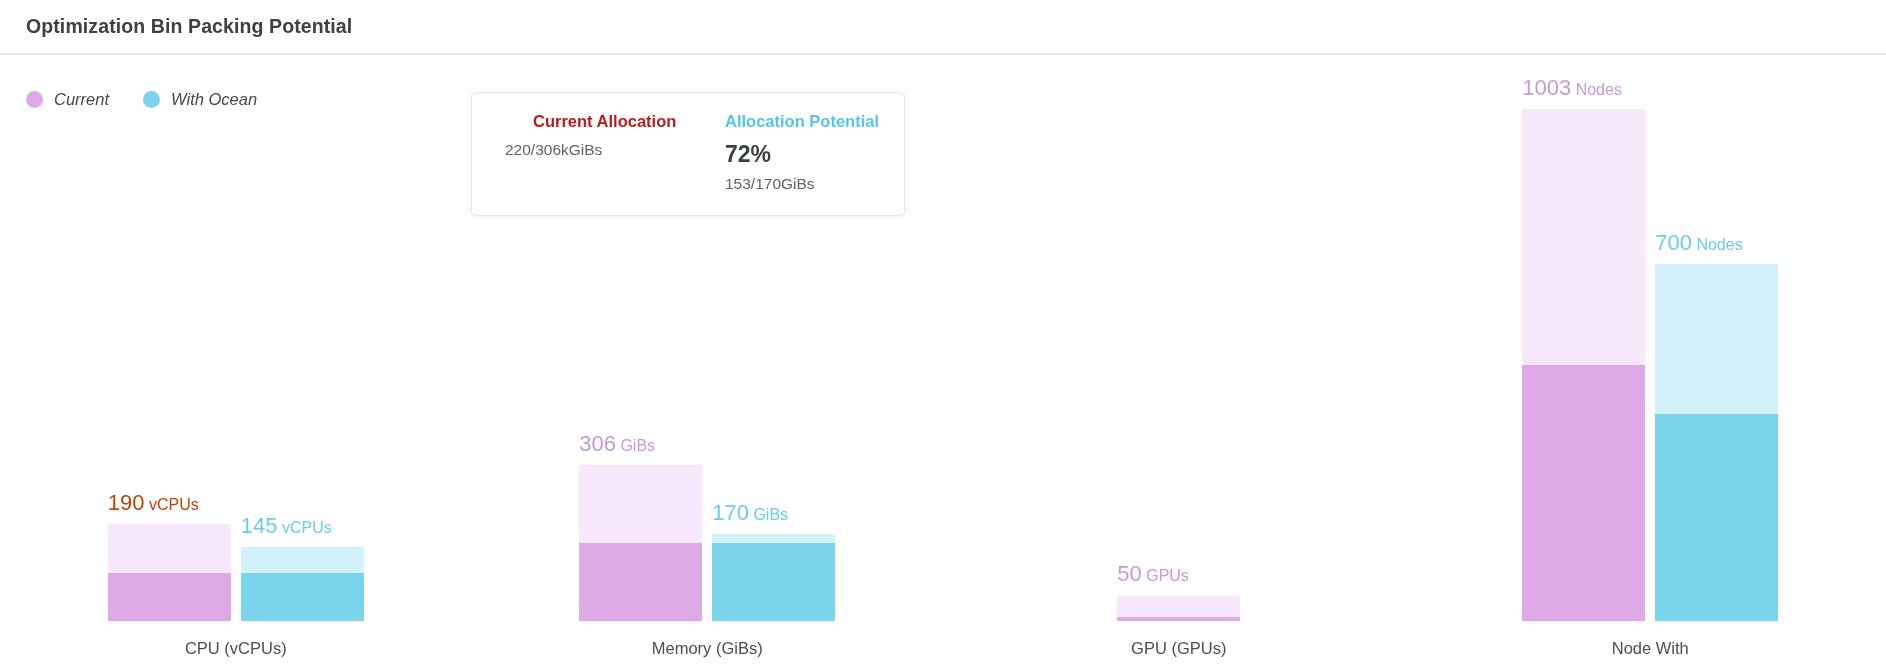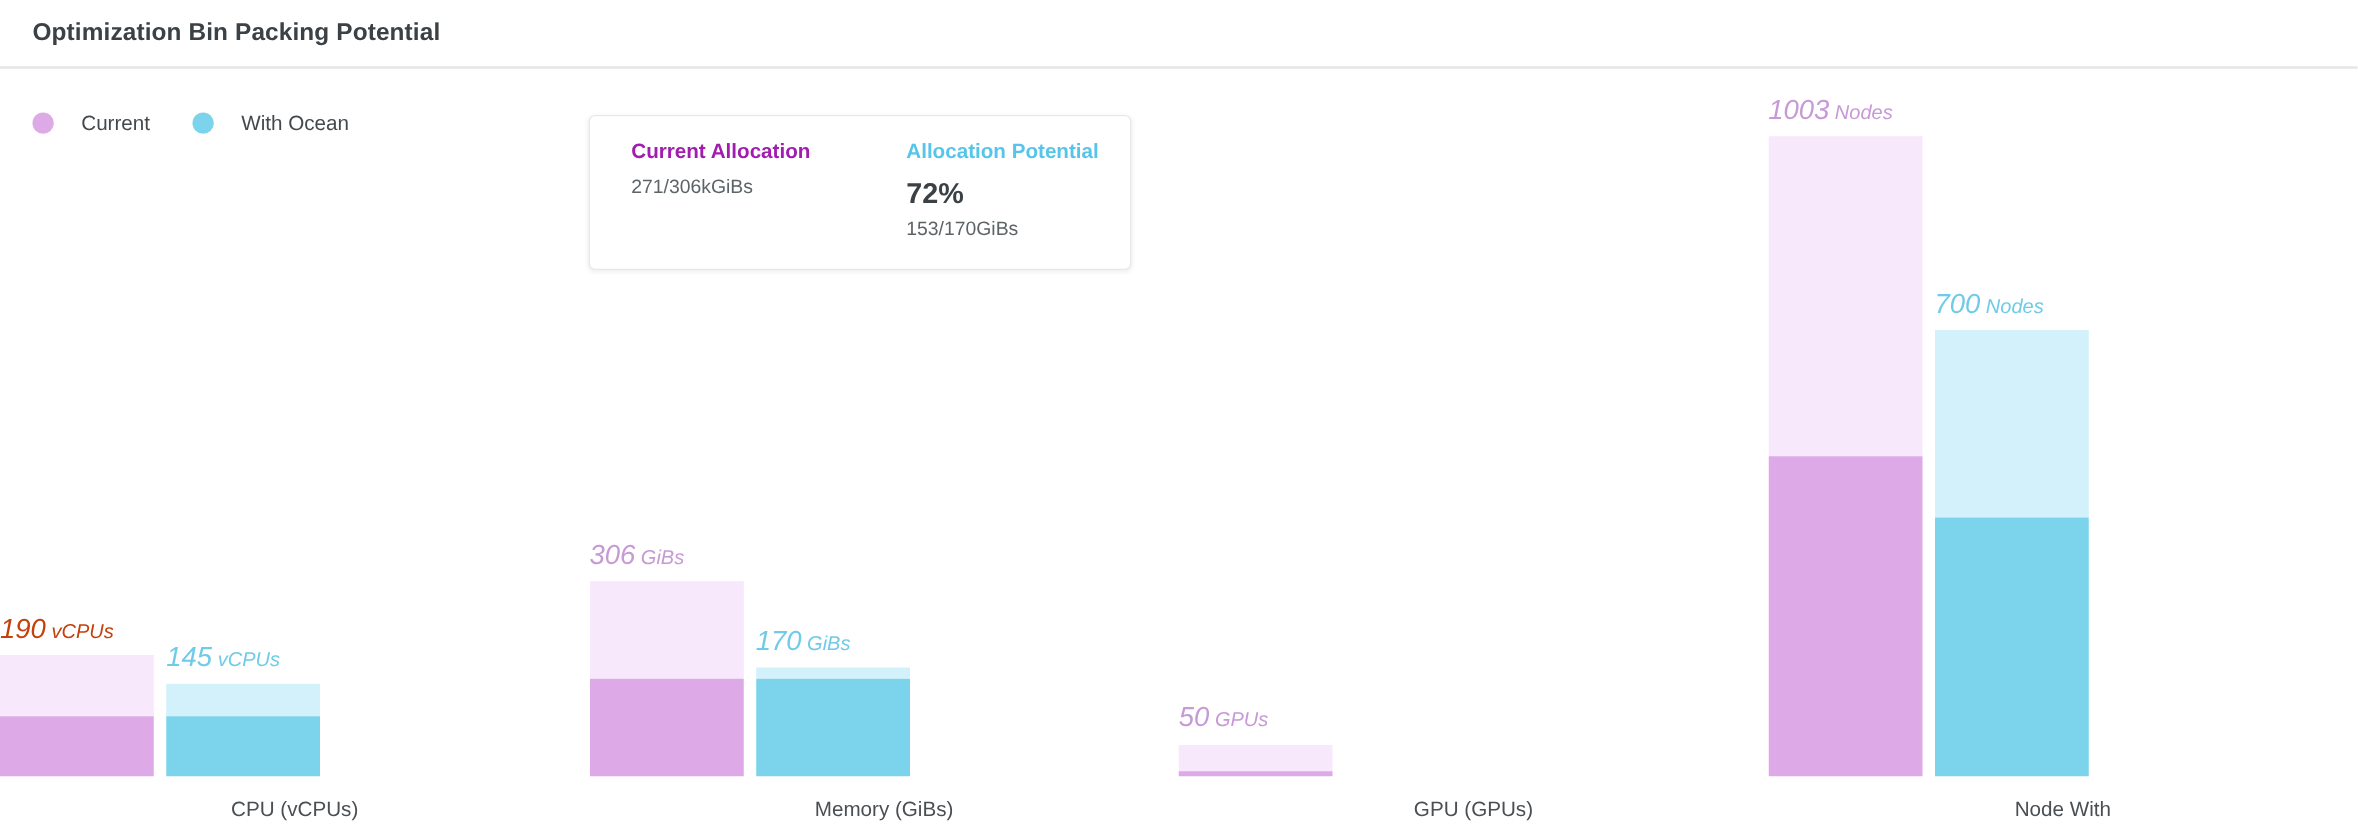--- a/index.html
+++ b/index.html
@@ -42,21 +42,23 @@
   .legend {
     position: absolute;
     left: 26px;
     top: 90px;
     display: flex;
     align-items: center;
     gap: 34px;
   }
   .legend-item {
     display: flex;
-    gap: 22px;
+    align-items: center;
+    gap: 11px;
+    font-style: italic;
   }
   .legend-dot {
     width: 17px;
     height: 17px;
     border-radius: 50%;
     display: block;
   }
   .legend-label {
     font-size: 16.5px;
     color: #44494d;
@@ -110,22 +112,22 @@
     height: 611px;
   }
   .group-inner {
     position: absolute;
     left: 0;
     bottom: 45px;
     width: 100%;
     height: 556px;
     display: flex;
     align-items: flex-end;
+    justify-content: center;
     gap: 10px;
-    font-style: italic;
   }
   .bar-wrap {
     position: relative;
     width: 123px;
     display: flex;
     flex-direction: column;
     justify-content: flex-end;
     align-items: stretch;
     height: 100%;
   }
@@ -177,22 +179,22 @@
       <span class="legend-label">Current</span>
     </div>
     <div class="legend-item">
       <span class="legend-dot" style="background: rgb(123, 211, 236);"></span>
       <span class="legend-label">With Ocean</span>
     </div>
   </div>
 
   <div class="info-card">
     <div class="info-col">
-      <div class="info-col-title" style="color: #a21caf;">Current Allocation</div>
-      <div class="info-col-sub">271/306kGiBs</div>
+      <div class="info-col-title" style="color: #b91c1c; margin-left: 28px;">Current Allocation</div>
+      <div class="info-col-sub">220/306kGiBs</div>
     </div>
     <div class="info-col">
       <div class="info-col-title" style="color: rgb(87, 197, 234);">Allocation Potential</div>
       <div class="info-col-value">72%</div>
       <div class="info-col-sub">153/170GiBs</div>
     </div>
   </div>
 
   <div class="plot">
       <div class="group" style="left: 0px; width: 471.5px;">

